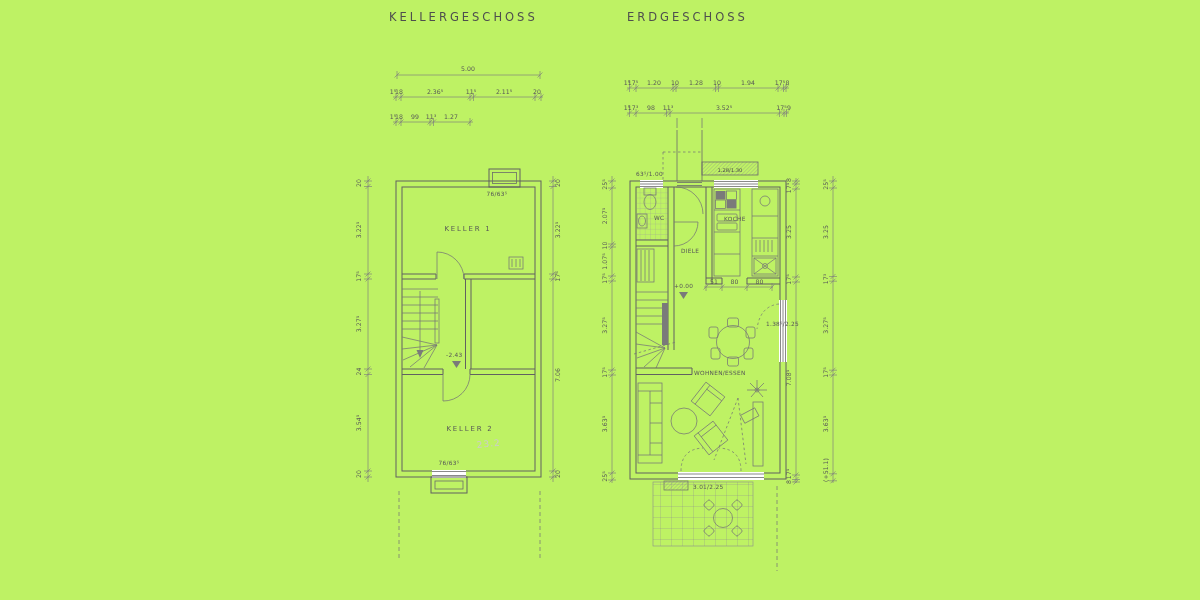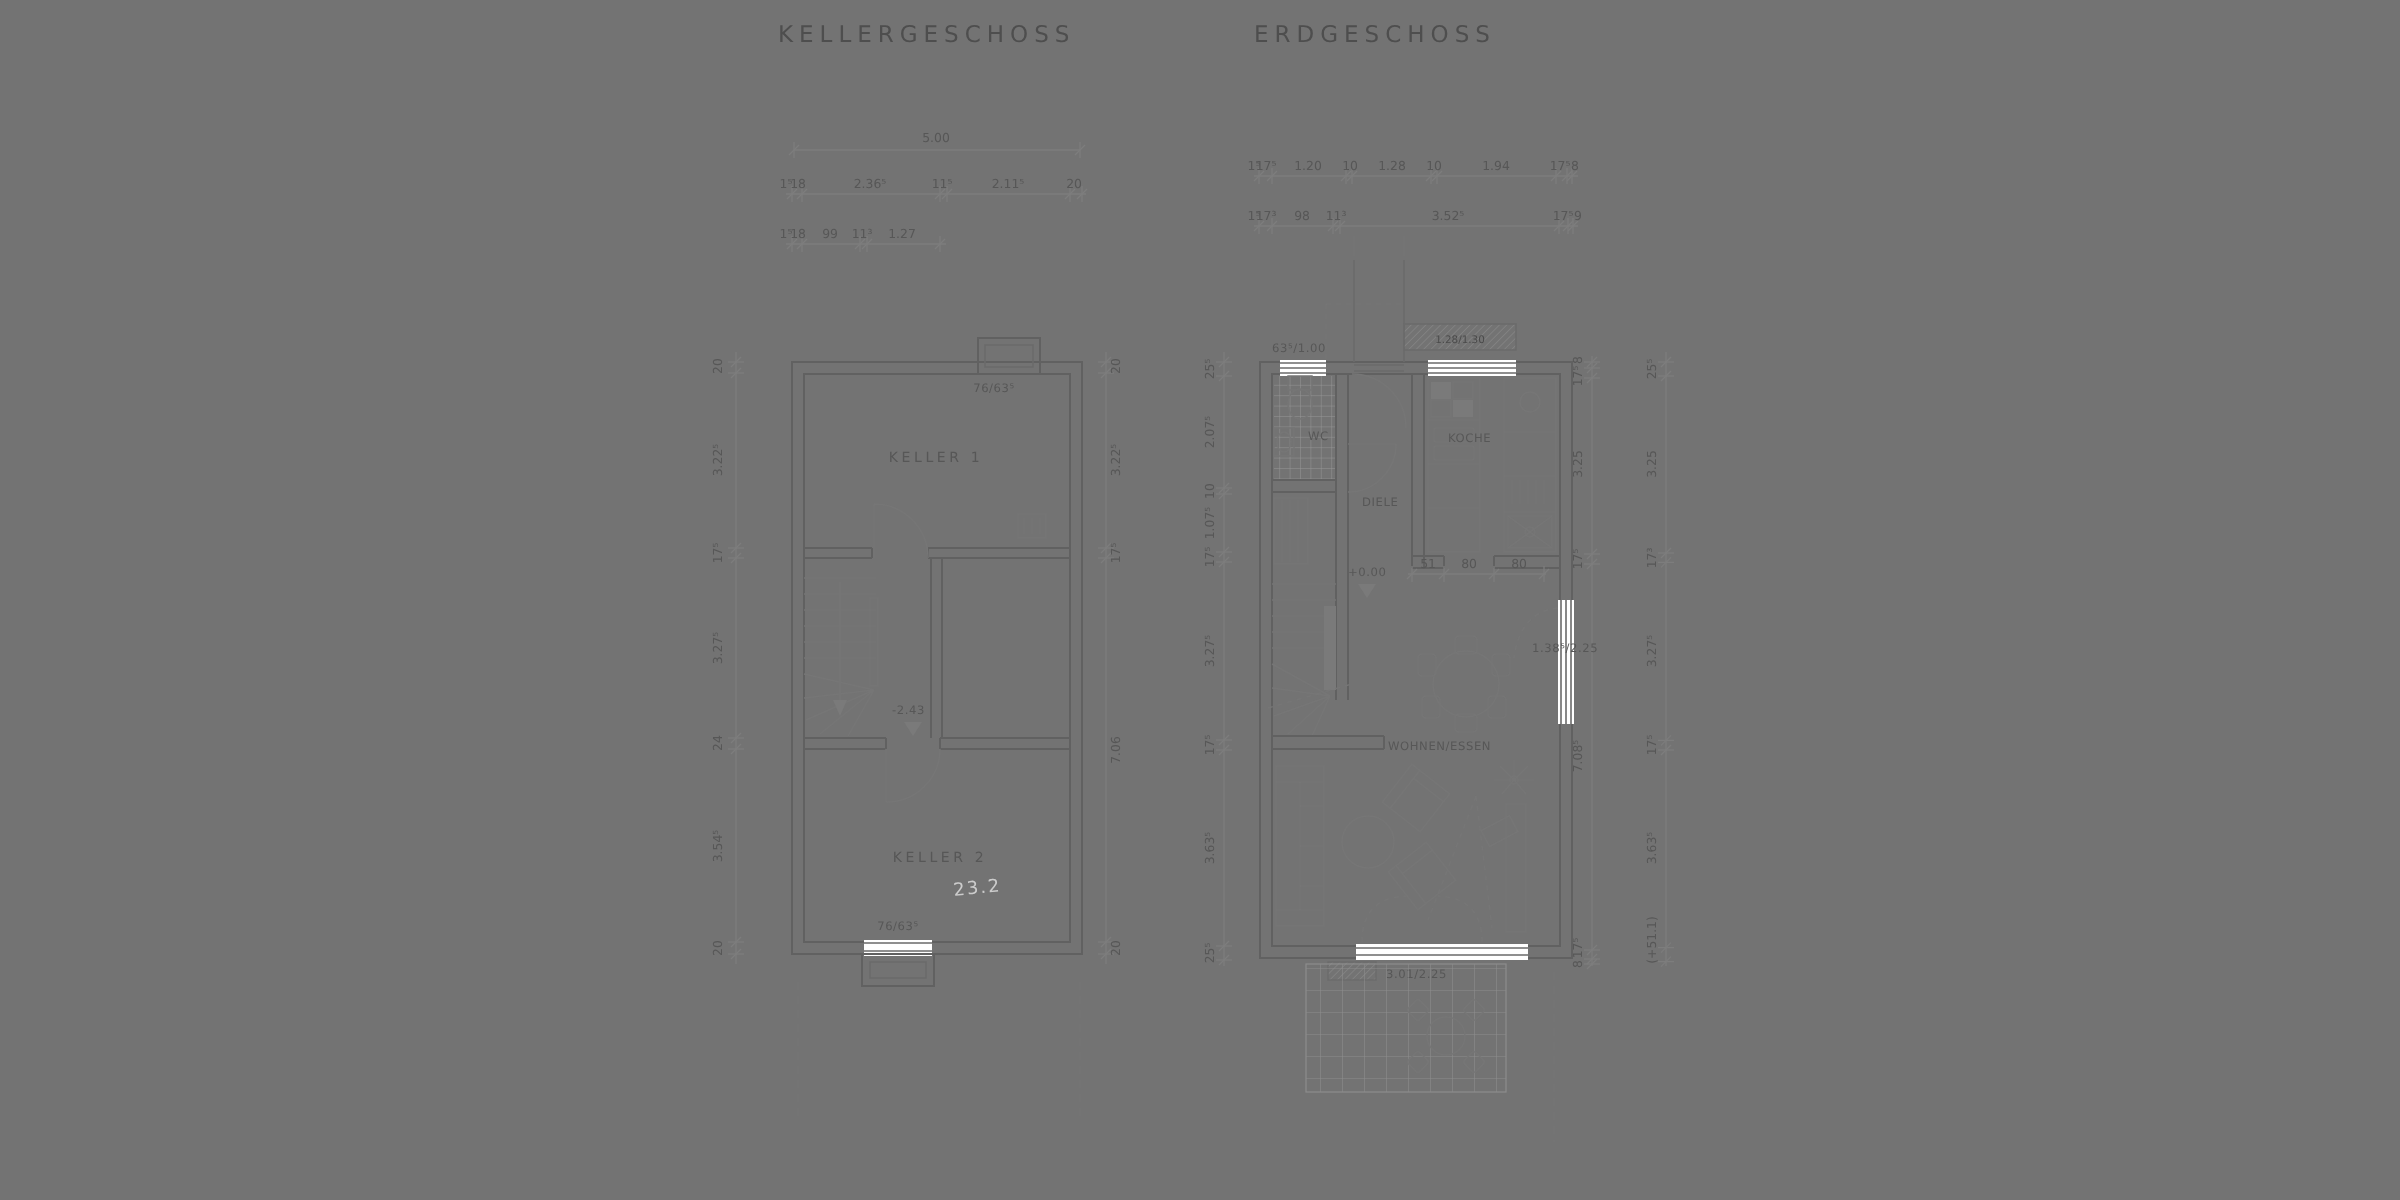--- a/index.html
+++ b/index.html
@@ -1,16 +1,16 @@
 <!DOCTYPE html>
 <html><head>
 <meta charset="utf-8">
 <style>
   html,body{margin:0;padding:0;background:#fff}
-  #stage{position:relative;width:1200px;height:600px;background:#737373;overflow:hidden;
+  #stage{position:relative;width:1200px;height:600px;background:#bef264;overflow:hidden;
          font-family:"DejaVu Sans","Liberation Sans",sans-serif}
   svg{position:absolute;left:0;top:0}
   svg text{fill:#575757;font-family:"DejaVu Sans","Liberation Sans",sans-serif}
   .ttl{font-size:11.5px;letter-spacing:3px;fill:#4e4e4e}
   .rm{font-size:7px;letter-spacing:1.8px}
   .sm{font-size:5.8px;letter-spacing:.3px}
   .smc{font-size:5.2px;fill:#4a4a4a}
   .dim{font-size:6.2px}
   .faint{fill:#cccccc;font-size:9px;letter-spacing:1px}
   .w{stroke:#616161;stroke-width:1;fill:none}

